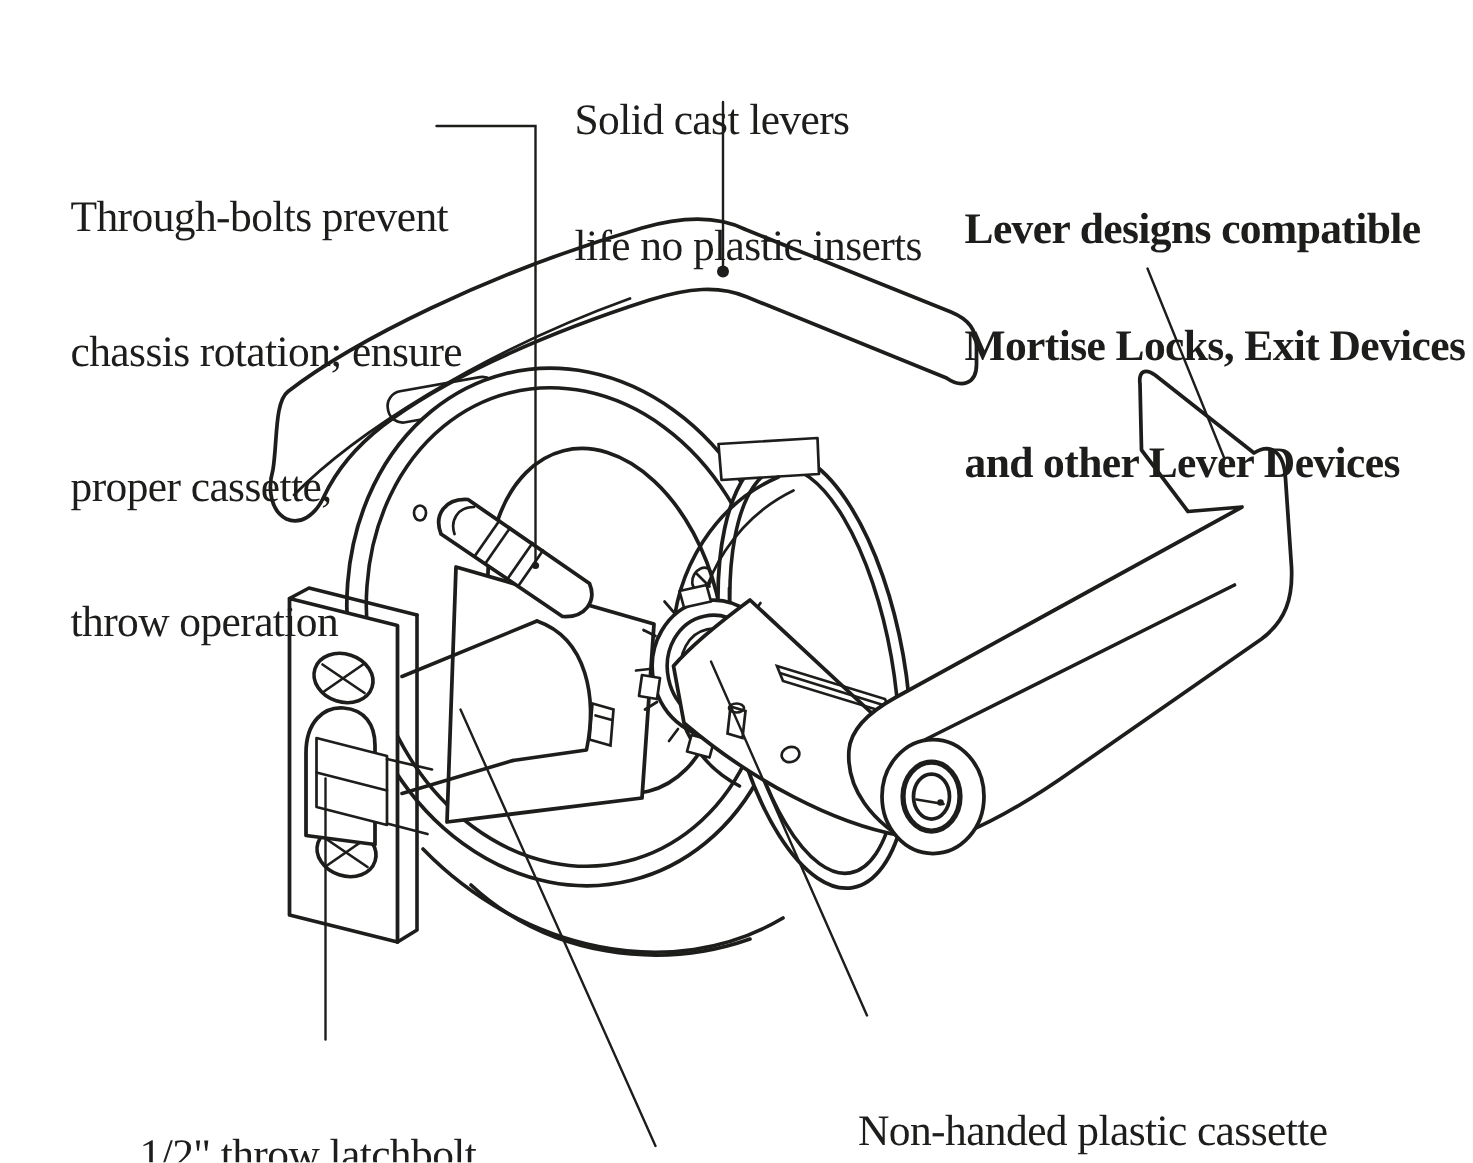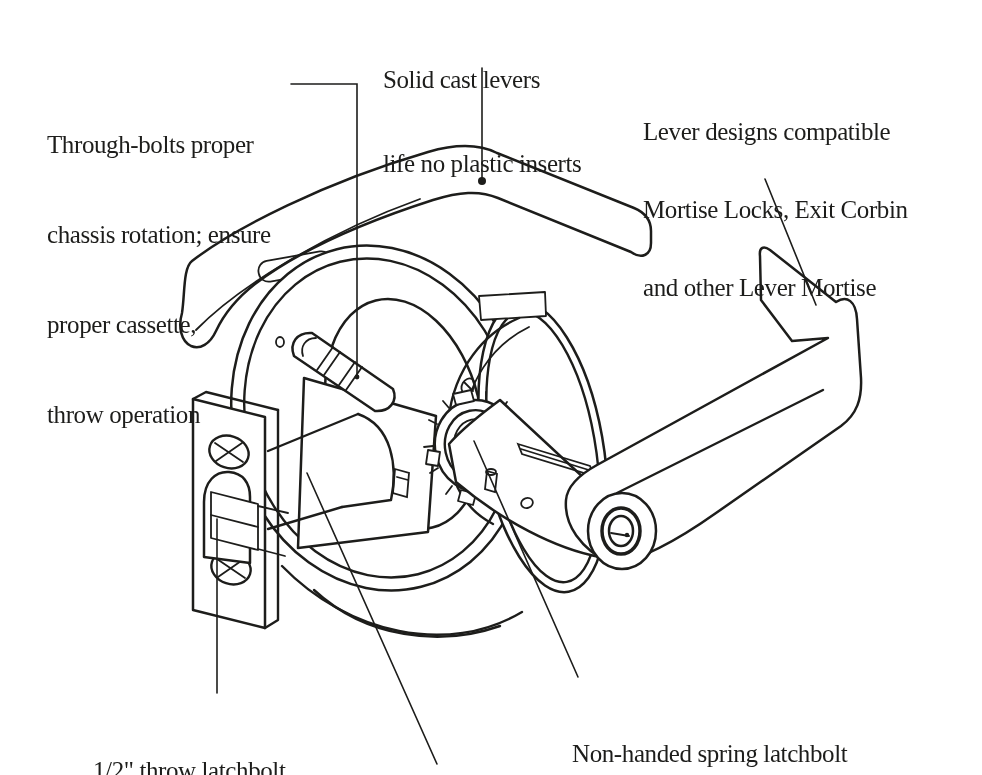--- a/index.html
+++ b/index.html
@@ -1,23 +1,23 @@
 <!DOCTYPE html>
 <html><head>
 <meta charset="utf-8">
 <style>
   html,body{margin:0;padding:0;background:#fff;}
   .stage{position:relative;width:982px;height:775px;background:#fff;overflow:hidden;
          font-family:"Liberation Serif", serif;color:#1d1d1b;}
   .drawing{position:absolute;left:0;top:0;width:982px;height:775px;}
-  .callout{position:absolute;font-size:25px;letter-spacing:-0.4px;white-space:pre;}
+  .callout{position:absolute;font-size:29px;letter-spacing:-0.4px;white-space:pre;}
   .callout div{display:block;}
   .co-through{left:47px;top:70px;line-height:30px;}
   .co-solid{left:383px;top:10px;line-height:28px;}
-  .co-lever{left:643px;top:67px;line-height:26px;}
+  .co-lever{left:643px;top:88px;line-height:26px;font-weight:bold;}
   .co-latch{left:93px;top:703px;line-height:27px;}
   .co-spring{left:572px;top:684px;line-height:28px;}
   .co-backset{left:372px;top:759px;line-height:28px;}
   svg{display:block;}
   .ln{stroke:#1d1d1b;fill:none;stroke-width:2.4;stroke-linecap:round;stroke-linejoin:round;}
   .lnf{stroke:#1d1d1b;fill:#ffffff;stroke-width:2.5;stroke-linecap:round;stroke-linejoin:round;}
   .fine{stroke:#1d1d1b;fill:none;stroke-width:1.8;stroke-linecap:round;}
   .finef{stroke:#1d1d1b;fill:#ffffff;stroke-width:1.8;stroke-linecap:round;stroke-linejoin:round;}
   .leader{stroke:#1d1d1b;fill:none;stroke-width:1.6;stroke-linecap:round;}
   .dot{fill:#1d1d1b;stroke:none;}
@@ -160,45 +160,45 @@
       <path class="leader" d="M482,68 L482,181"></path>
       <circle class="dot" cx="482" cy="181" r="4"></circle>
       <path class="leader" d="M765,179 L816,305"></path>
       <path class="leader" d="M474,441 L578,677"></path>
       <path class="leader" d="M307,473 L437,764"></path>
       <path class="leader" d="M217,519 L217,693"></path>
     </g>
   </svg>
 
   <div class="callout co-through">
-    <div>Through-bolts proper</div>
+    <div>Through-bolts prevent</div>
     <div>chassis rotation; ensure</div>
     <div>proper cassette,</div>
     <div>throw operation</div>
   </div>
 
   <div class="callout co-solid">
     <div>Solid cast levers</div>
     <div>life no plastic inserts</div>
   </div>
 
   <div class="callout co-lever">
     <div>Lever designs compatible</div>
-    <div>Mortise Locks, Exit Corbin</div>
-    <div>and other Lever Mortise</div>
+    <div>Mortise Locks, Exit Devices</div>
+    <div>and other Lever Devices</div>
   </div>
 
   <div class="callout co-latch">
     <div>1/2" throw latchbolt</div>
     
     
   </div>
 
   <div class="callout co-spring">
-    <div>Non-handed spring latchbolt</div>
+    <div>Non-handed plastic cassette</div>
     
   </div>
 
   <div class="callout co-backset">
     
   </div>
 
 </div>
 
 </body></html>

